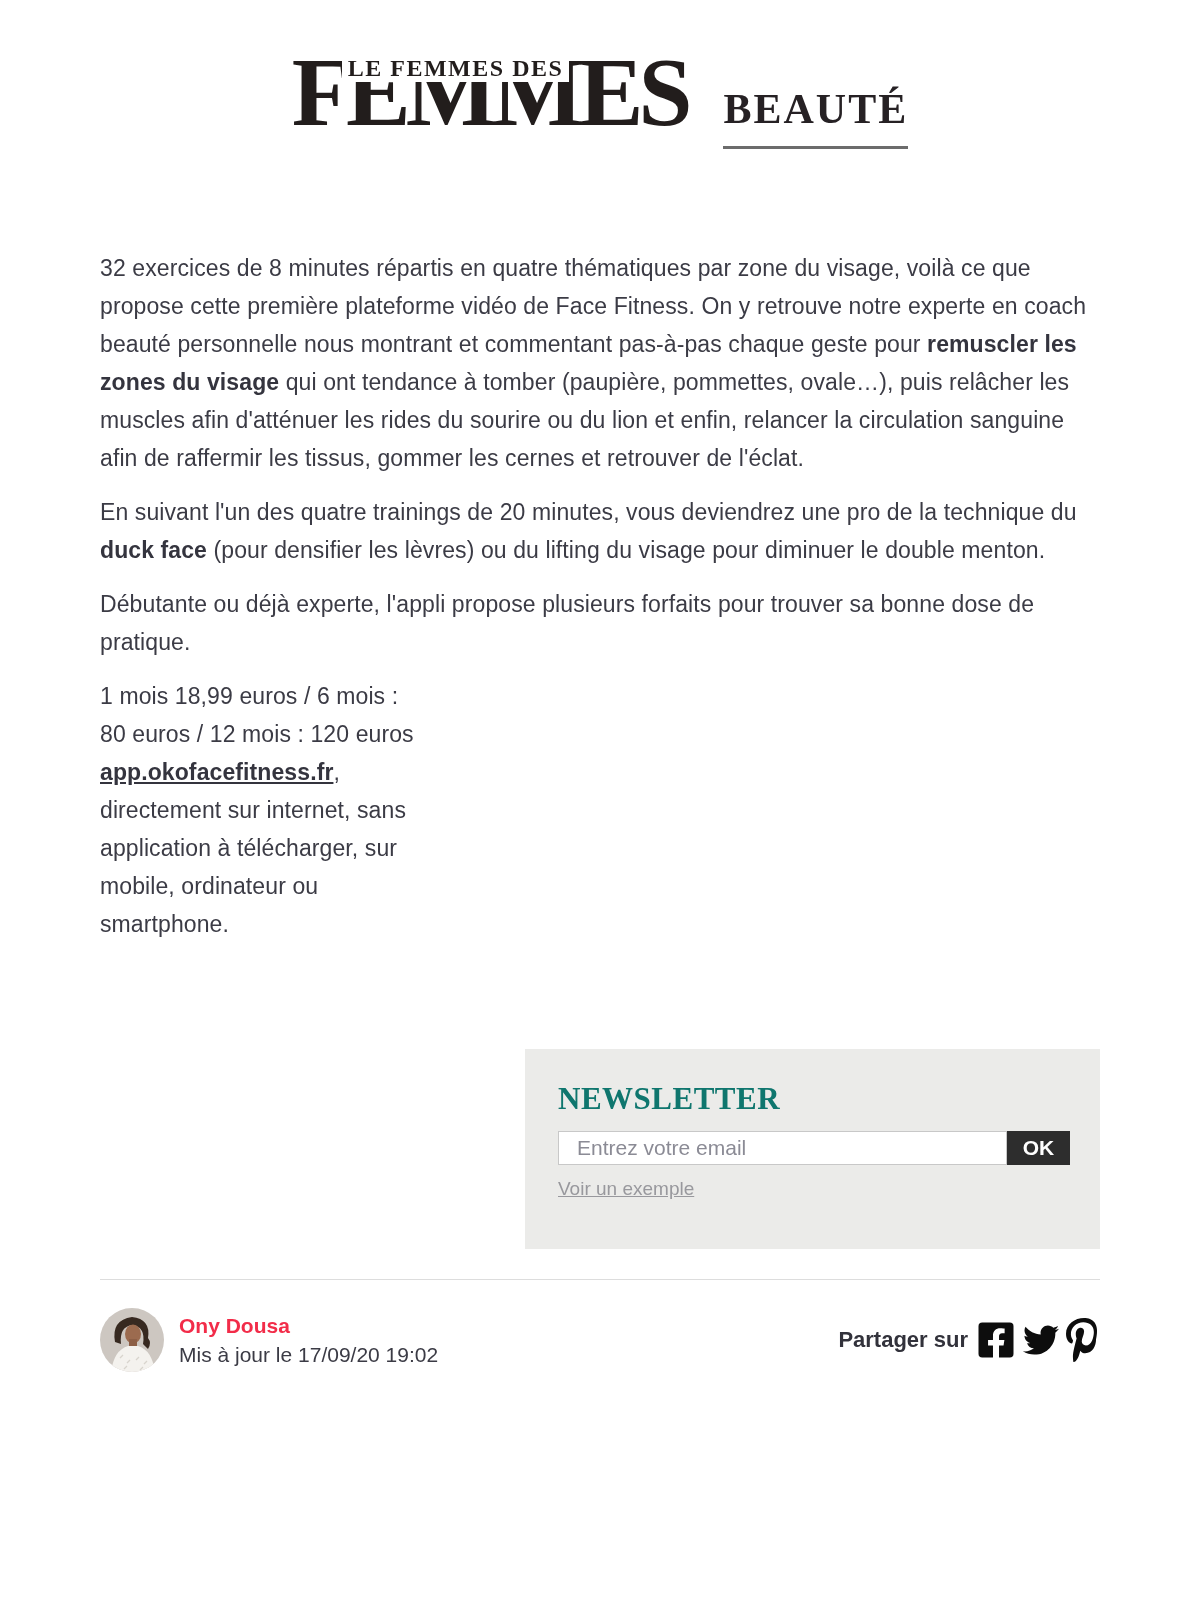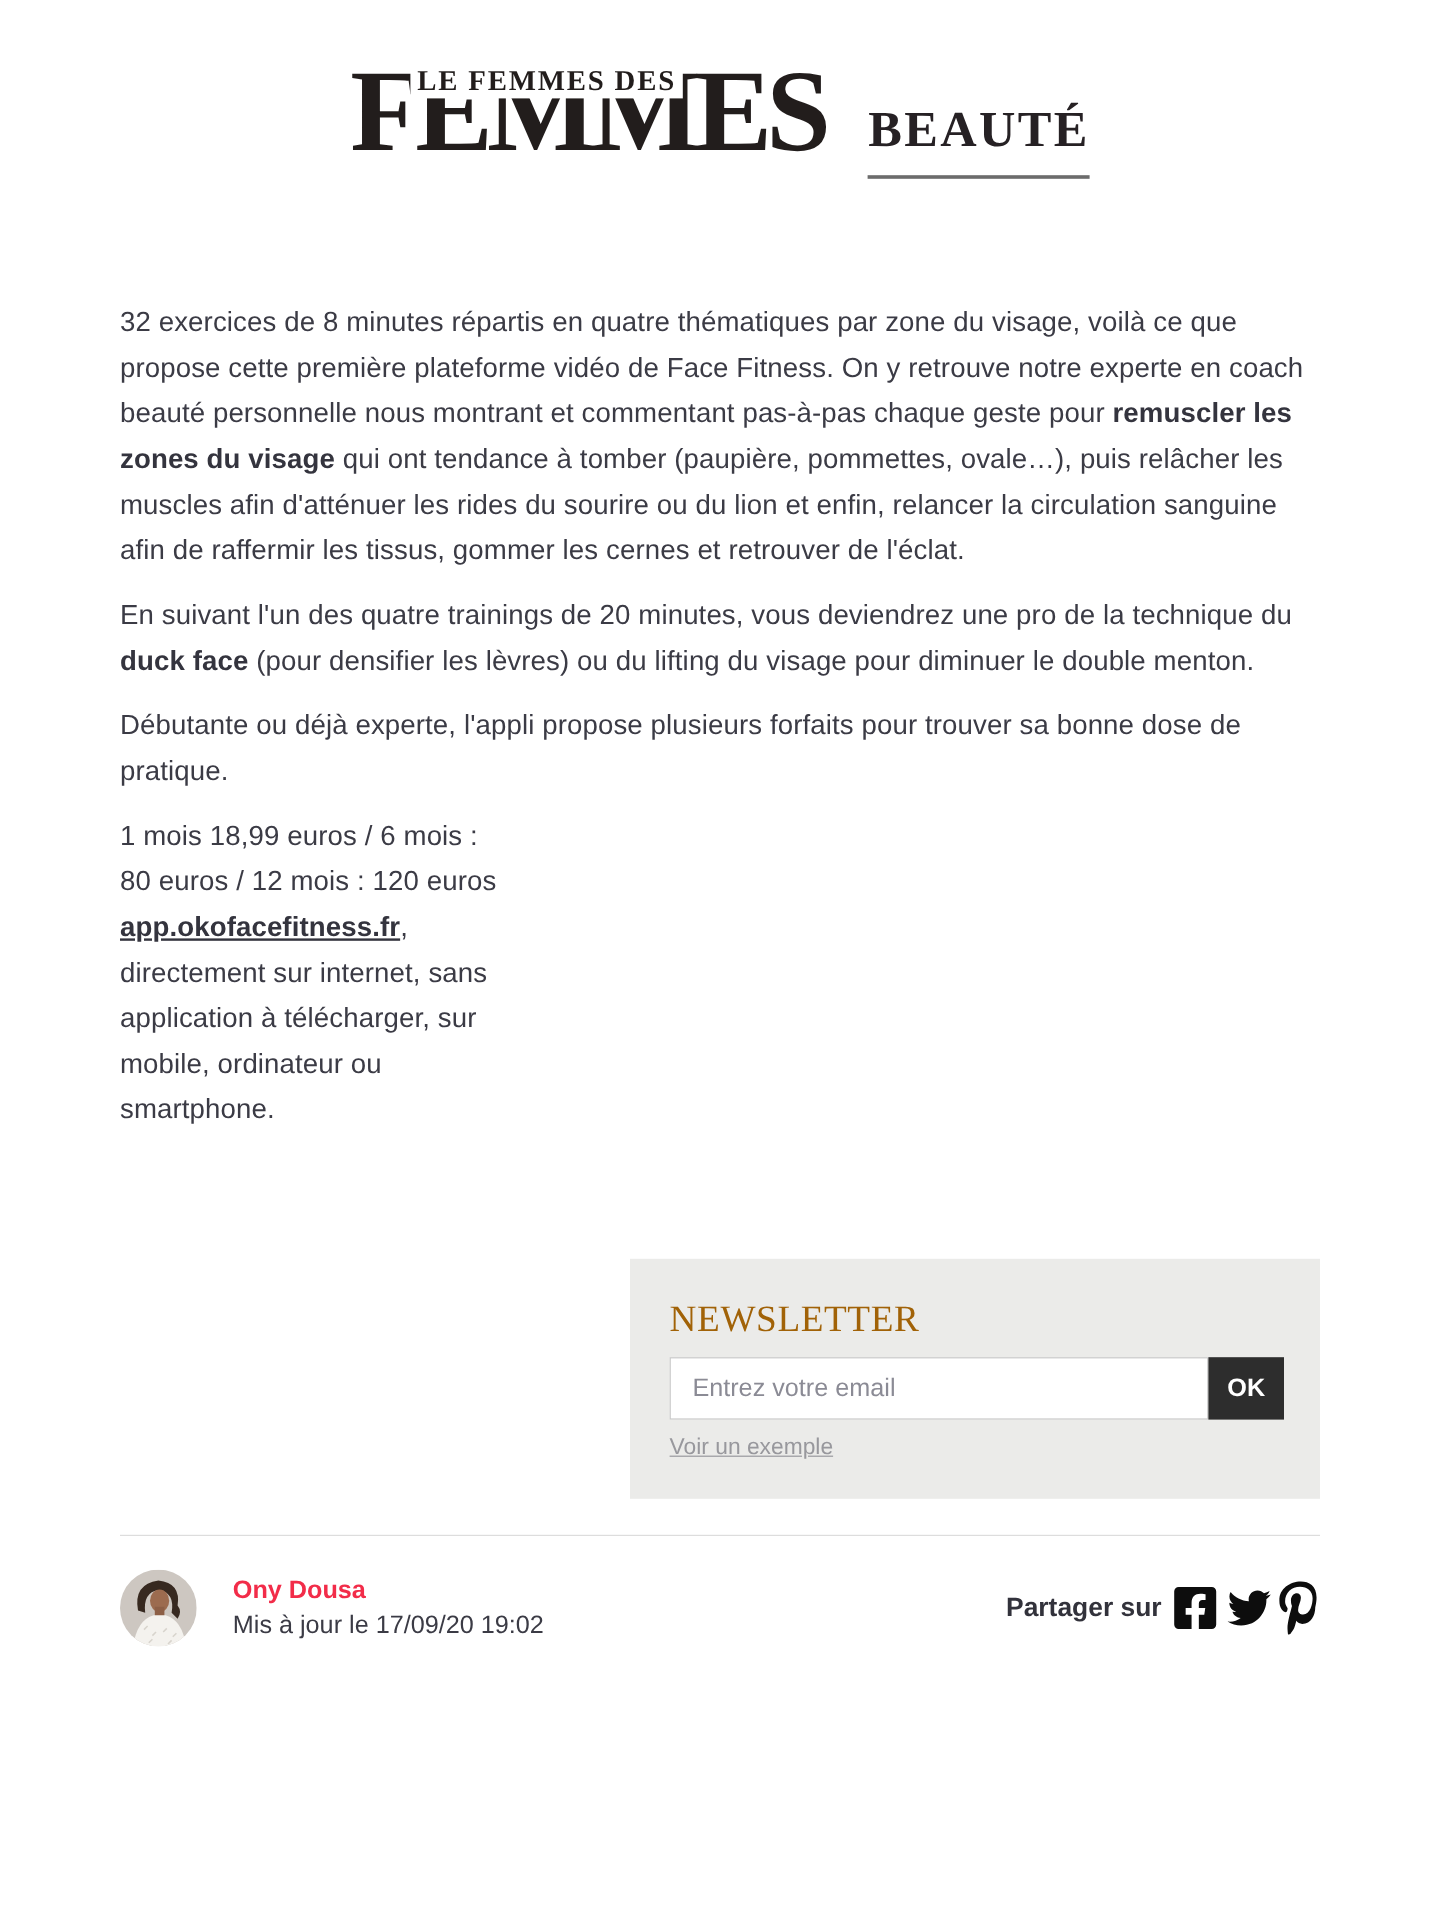--- a/index.html
+++ b/index.html
@@ -50,44 +50,44 @@
   .pricing { width: 350px; flex: 0 0 350px; white-space: pre-line; }
 
   
   .newsletter {
     width: 575px; margin-left: auto; margin-top: 6px;
     background: #ebebe9; padding: 32px 30px 32px 33px; height: 200px;
   }
   .nl-title {
     margin: 0 0 14px 0;
     font-family: "Liberation Serif", serif;
-    font-size: 31px; font-weight: 400; letter-spacing: 0.5px; color: #a16207;
+    font-size: 31px; font-weight: 700; letter-spacing: 0.5px; color: #0f766e;
   }
-  .nl-form { display: flex; height: 52px; }
+  .nl-form { display: flex; height: 34px; }
   .nl-input {
     flex: 1; min-width: 0;
     border: 1px solid #c8c8c8; background: #ffffff;
     padding: 0 18px; font-size: 21px;
     font-family: "Liberation Sans", sans-serif; color: #3b3b45; outline: none;
   }
   .nl-input::placeholder { color: #8b8b95; }
   .nl-ok {
     width: 63px; border: none; background: #2d2d2d; color: #ffffff;
     font-size: 21px; font-weight: 700;
     font-family: "Liberation Sans", sans-serif; cursor: pointer;
   }
   .nl-example {
     display: inline-block; margin-top: 13px;
     font-size: 19px; color: #98989d; text-decoration: underline; cursor: pointer;
   }
 
   
   .divider { border: none; border-top: 1px solid #dddddd; margin: 30px 0 0 0; }
   .byline-row { display: flex; justify-content: space-between; align-items: center; margin-top: 28px; }
-  .author { display: flex; align-items: center; gap: 30px; }
+  .author { display: flex; align-items: center; gap: 15px; }
   .avatar {
     width: 64px; height: 64px; border-radius: 50%;
     overflow: hidden; flex: 0 0 64px; cursor: pointer; display: block;
   }
   .avatar svg { display: block; }
   .author-name { display: block; font-size: 21px; font-weight: 700; color: #f22c49; cursor: pointer; margin-bottom: 5px; }
   .author-date { font-size: 21px; color: #3b3b45; }
   .share { display: flex; align-items: center; gap: 3px; }
   .share-label { font-size: 22px; font-weight: 700; color: #32323b; margin-right: 5px; }
   .share-icon { display: block; cursor: pointer; }

